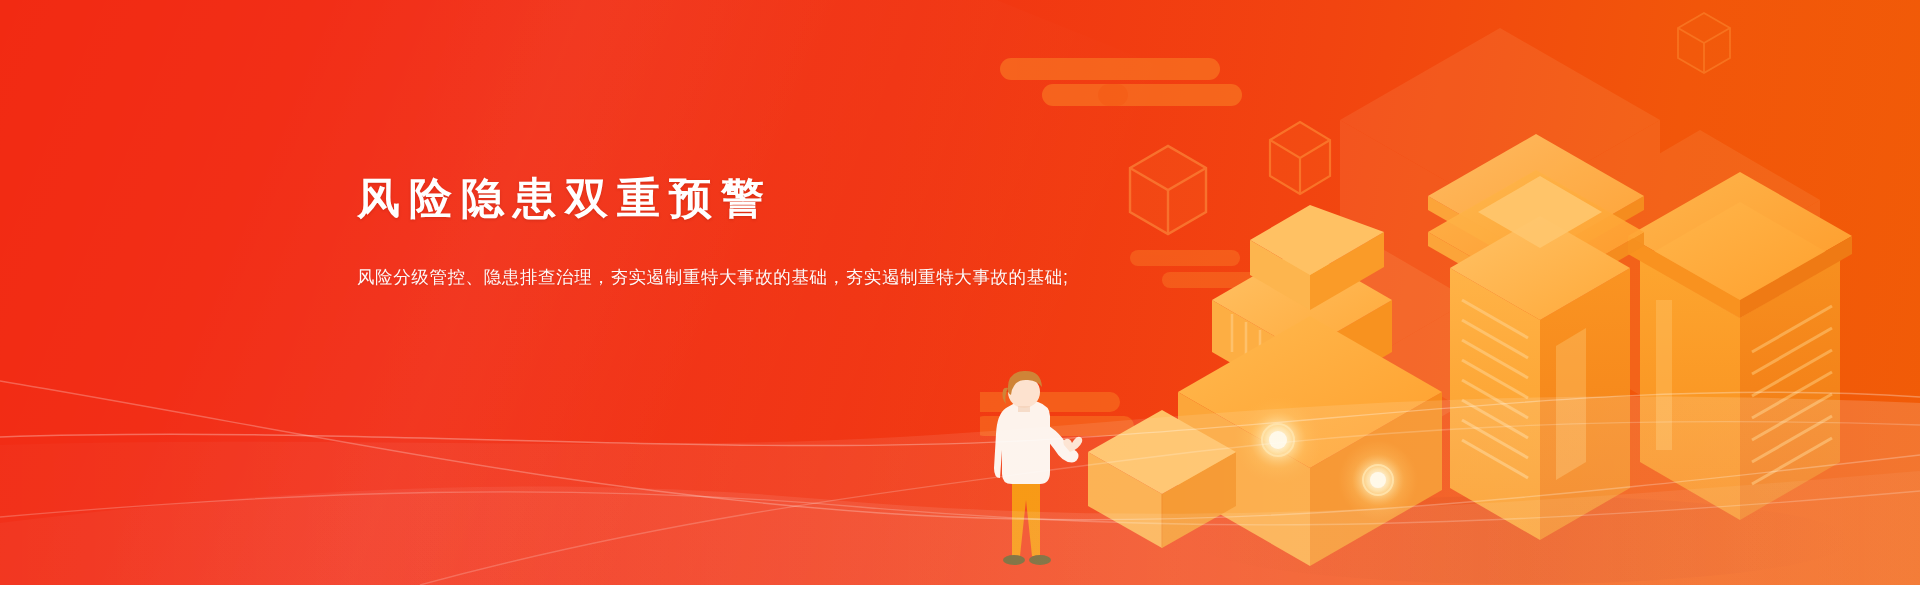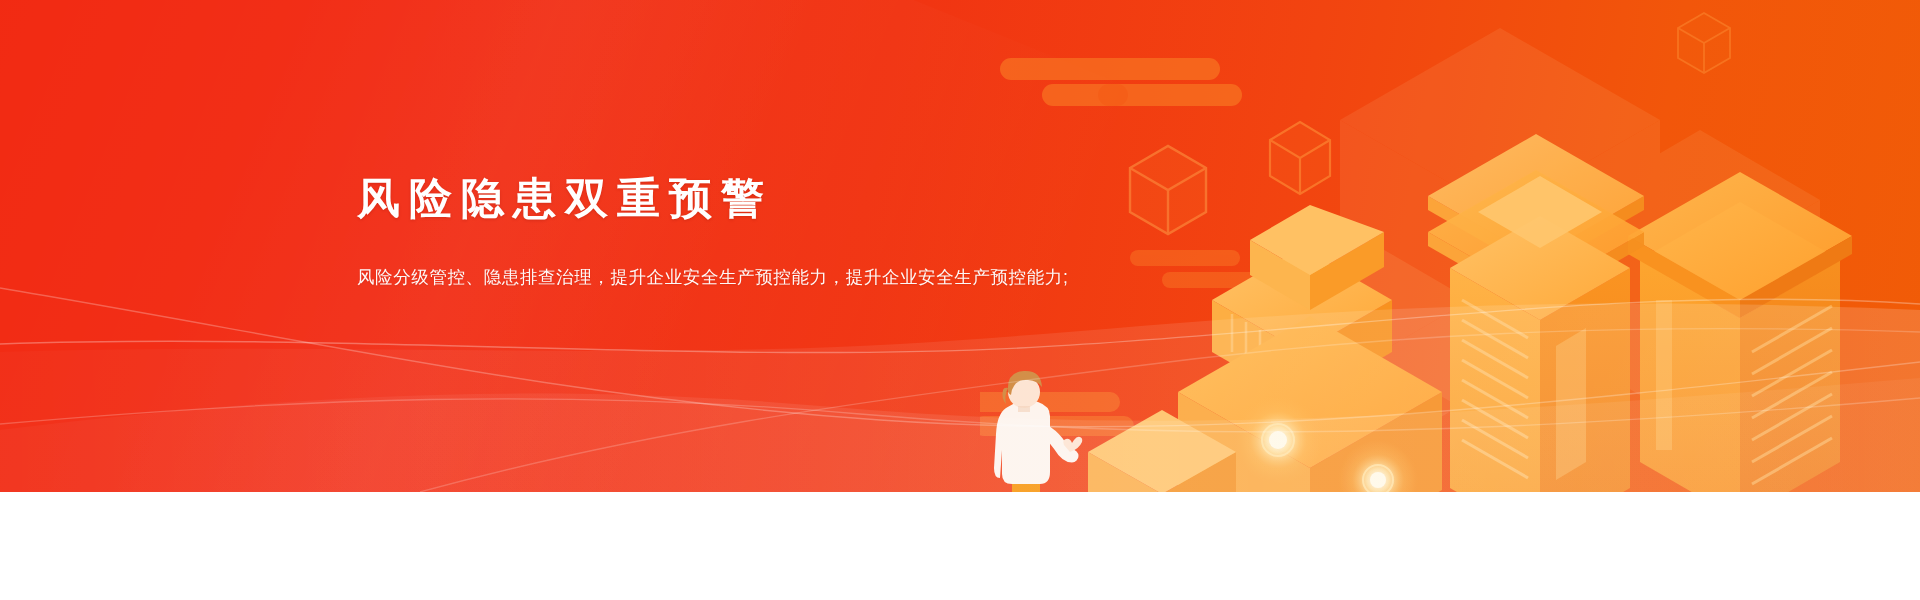--- a/index.html
+++ b/index.html
@@ -6,21 +6,21 @@
   html, body {
     margin: 0;
     padding: 0;
     background: #ffffff;
   }
   * { box-sizing: border-box; }
 
   .banner {
     position: relative;
     width: 1920px;
-    height: 492px;
+    height: 585px;
     overflow: hidden;
     font-family: "Liberation Sans", "DejaVu Sans", sans-serif;
     background: linear-gradient(100deg,
         #f22a12 0%,
         #f22a12 22%,
         #f13412 45%,
         #f24410 66%,
         #f2560a 84%,
         #f15c07 100%);
   }
@@ -320,17 +320,17 @@
 
     <path d="M0,152 C340,140 700,172 1020,156 C1340,140 1620,92 1920,112" fill="none" stroke="#ffffff" stroke-opacity="0.30" stroke-width="1.4"></path>
     <path d="M0,96 C300,146 560,206 880,228 C1200,250 1520,216 1920,170" fill="none" stroke="#ffffff" stroke-opacity="0.26" stroke-width="1.4"></path>
     <path d="M0,232 C300,206 560,196 860,222 C1160,248 1440,248 1920,206" fill="none" stroke="#ffffff" stroke-opacity="0.22" stroke-width="1.3"></path>
     <path d="M420,300 C640,240 840,212 1120,176 C1380,142 1620,130 1920,140" fill="none" stroke="#ffffff" stroke-opacity="0.20" stroke-width="1.3"></path>
   </svg>
 
   <div class="copy">
     <h1 class="headline">风险隐患双重预警</h1>
     <div class="sub">
-      <span class="sub-line">风险分级管控、隐患排查治理，提升企业安全生产预控能力，提升企业安全生产预控能力;</span>
+      <span class="sub-line">风险分级管控、隐患排查治理，夯实遏制重特大事故的基础，夯实遏制重特大事故的基础;</span>
     </div>
   </div>
 
 </div>
 
 </body></html>

